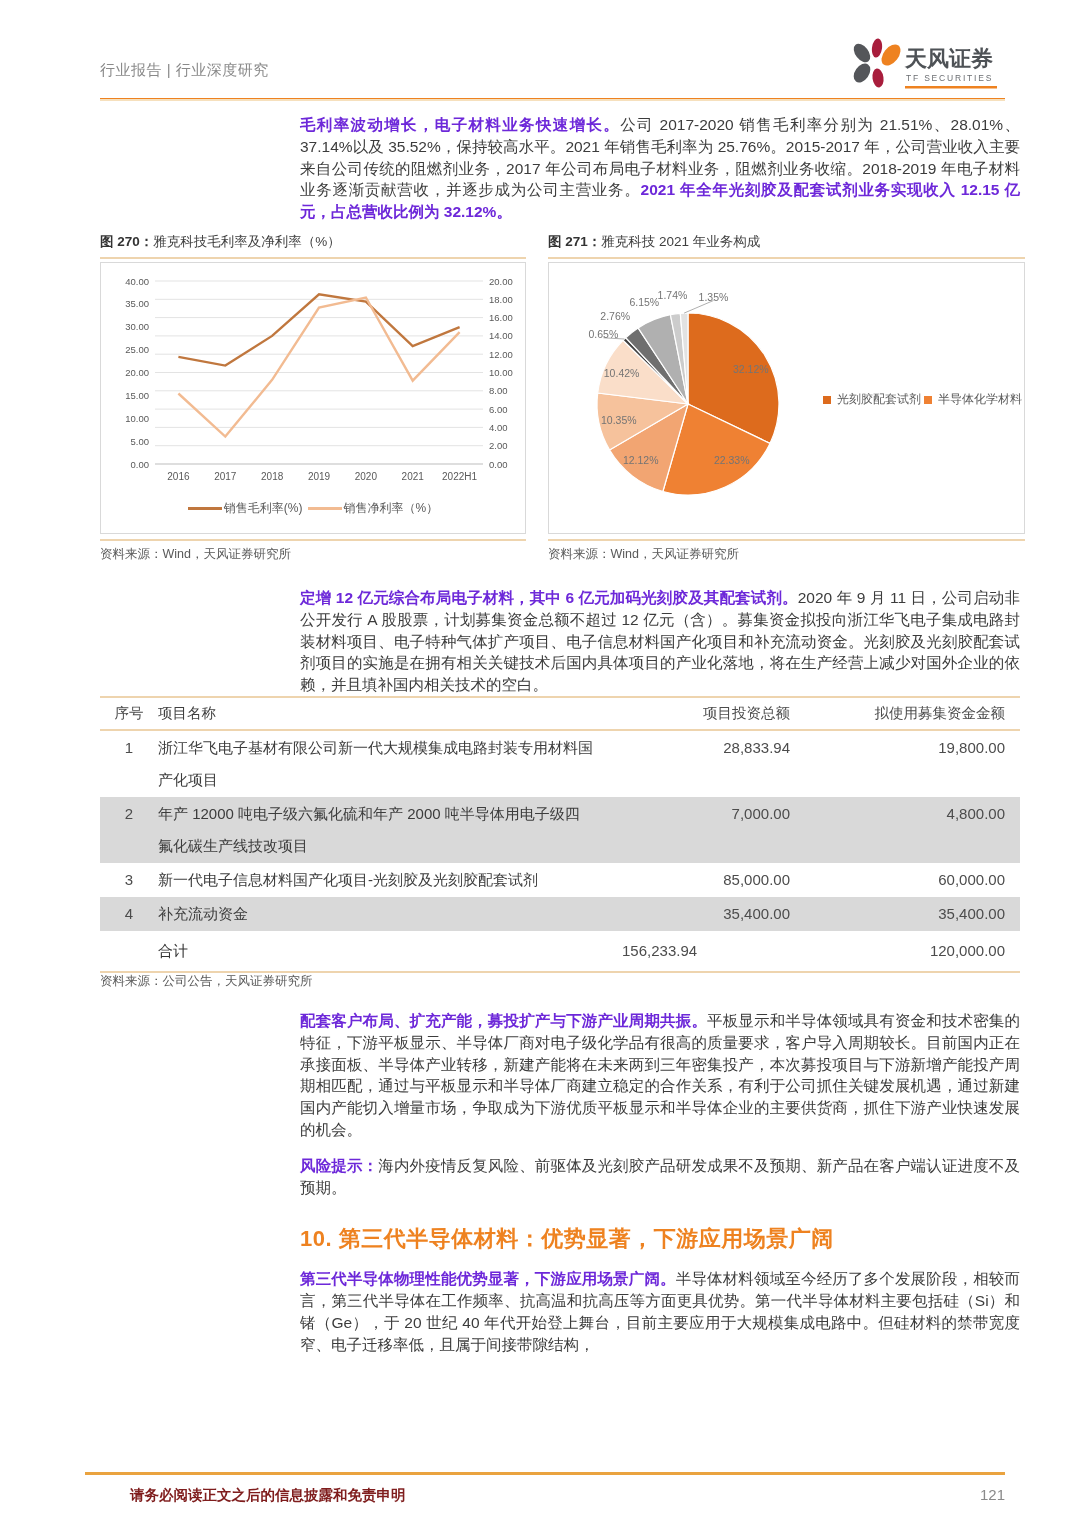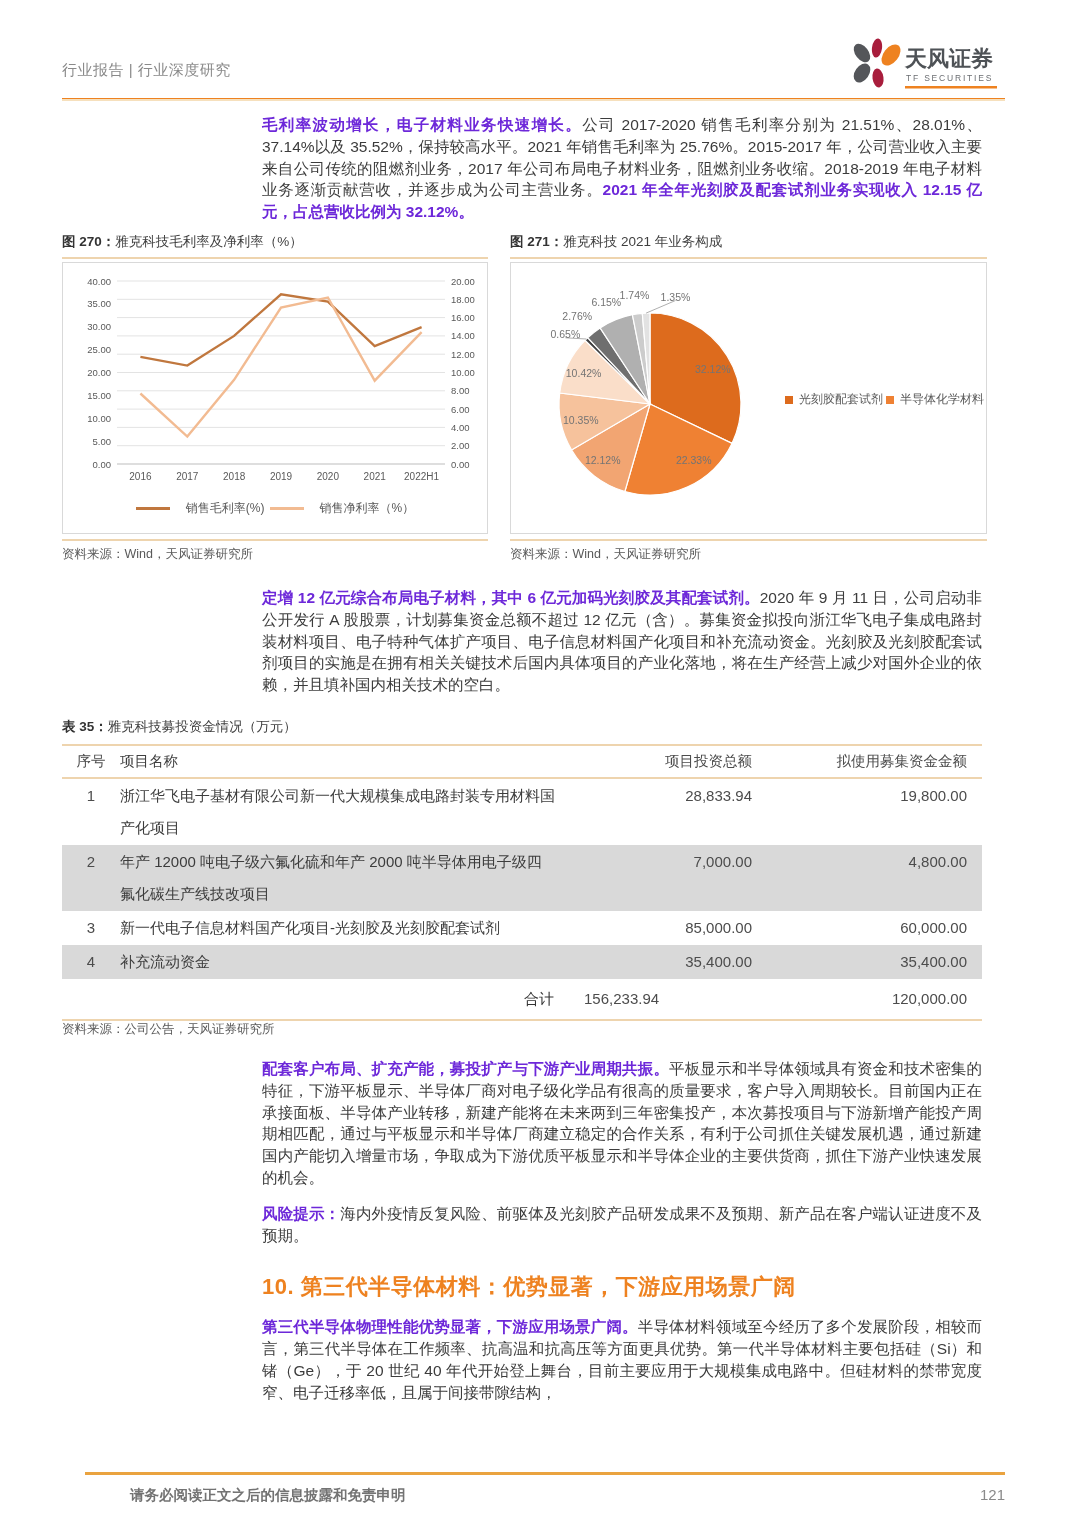--- a/index.html
+++ b/index.html
@@ -1,69 +1,69 @@
 <!DOCTYPE html>
 <html style="--accent: #ee8220;"><head>
 <meta charset="utf-8">
 <style>
   *{margin:0;padding:0;box-sizing:border-box}
   :root{--accent:#ee8220;--tan:#eed4ae;--txt:#3c3c3c;--gray:#595959}
   body{background:#fff;font-family:"Liberation Sans","DejaVu Sans",sans-serif;color:var(--txt)}
-  .page{width:1080px;height:1527px;margin:0 auto;position:relative;padding:0 75px 0 62px;overflow:hidden;background:#fff}
+  .page{width:1080px;height:1527px;margin:0 auto;position:relative;padding:0 75px 0 100px;overflow:hidden;background:#fff}
 
   
   .hdr{display:flex;justify-content:space-between;align-items:flex-end;padding-top:38px}
   .breadcrumb{font-size:15px;color:#8a8a8a;letter-spacing:.5px;padding-bottom:16px}
   .hdr-rule{height:3px;background:var(--accent);border-bottom:2px solid #f6e0bd;margin-top:2px}
 
   
   .para{margin-left:200px;width:720px;font-size:15.5px;line-height:21.8px;text-align:justify;color:var(--txt)}
   .para strong{color:#6d28d9}
   .p1{margin-top:13px}.p2{margin-top:24px}.p3{margin-top:20px}.risk{margin-top:14px}.p5{margin-top:14px}
 
   
   .figs{display:flex;gap:22px;margin-top:10px}
   .fig270{width:426px}.fig271{width:477px}
   .fig-title{font-size:13.5px;color:#3f3f3f;padding-bottom:6px;border-bottom:2px solid var(--tan)}
   .fig-title b{color:#333}
   .chart-box{border:1px solid #d9d9d9;height:272px;margin-top:3px;padding:6px 4px 2px;overflow:hidden}
   .fig-src{border-top:2px solid var(--tan);margin-top:5px;padding-top:5px;font-size:12.5px;color:var(--gray)}
   .lc-legend{display:flex;justify-content:center;align-items:center;gap:5px;font-size:12px;color:var(--gray);margin-top:2px}
-  .lg-item{display:inline-flex;align-items:center;gap:16px}
+  .lg-item{display:inline-flex;align-items:center;gap:2px}
   .lg-line{display:inline-block;width:34px;height:3px}
   .pie-wrap{display:flex;align-items:center;justify-content:space-between;height:100%;padding:0 8px 0 2px}
   .pl-list{display:flex;gap:3px;padding-right:4px}
   .pl-item{display:flex;align-items:center;gap:6px;font-size:12px;color:var(--gray);white-space:nowrap}
   .pl-sq{display:inline-block;width:8px;height:8px;flex:none}
 
   
   .tbl-caption{margin:22px 0 8px;font-size:13.5px;color:#3f3f3f}
   .tbl-caption b{color:#333}
   .tbl{width:920px;border-top:2px solid var(--tan);font-size:15px}
   .tgrid{display:grid;grid-template-columns:58px 450px 182px 1fr}
   .thead{border-bottom:2px solid var(--tan);padding:6px 0;color:#3f3f3f;font-size:14.5px}
   .trow{padding:1px 0;line-height:32px}
   .trow.alt{background:#d9d9d9}
   .c-seq{text-align:center;color:#4c4c4c}
   .c-name{text-align:left;padding-right:14px}
   .c-num{text-align:right;color:#4c4c4c}
   .c-last{padding-right:15px}
   .ttotal{border-bottom:2px solid var(--tan);padding:5px 0;line-height:30px}
-  .t-label{text-align:right;padding-right:16px;color:#333}
+  .t-label{padding-right:16px;color:#333}
   .t-invest{text-align:left;padding-left:14px;color:#4c4c4c}
   .tbl-src{margin-top:0;font-size:12.5px;color:var(--gray)}
 
   
   .sec-h{margin:26px 0 0 200px;width:720px;font-size:22px;font-weight:bold;color:var(--accent);letter-spacing:.5px}
 
   
   .ftr{position:absolute;left:85px;right:75px;bottom:22px}
   .ftr-rule{height:3px;background:#eaa33f}
   .ftr-row{display:flex;justify-content:space-between;align-items:baseline;padding-top:11px}
-  .ftr-txt{margin-left:45px;font-size:14.5px;font-weight:bold;color:#737373}
+  .ftr-txt{margin-left:45px;font-size:14.5px;font-weight:bold;color:#7f1d1d}
   .ftr-page{font-size:15px;color:#8a8a8a}
 
   svg text{font-family:"Liberation Sans","DejaVu Sans",sans-serif}
 </style>
 </head>
 <body>
 
 <div class="page">
 
   <div class="hdr">
@@ -217,21 +217,20 @@
               </div>
             </div>
         </div>
       </div>
       <div class="fig-src">资料来源：Wind，天风证券研究所</div>
     </div>
   </div>
 
   <p class="para p2"><strong>定增 12 亿元综合布局电子材料，其中 6 亿元加码光刻胶及其配套试剂。</strong><span>2020 年 9 月 11 日，公司启动非公开发行 A 股股票，计划募集资金总额不超过 12 亿元（含）。募集资金拟投向浙江华飞电子集成电路封装材料项目、电子特种气体扩产项目、电子信息材料国产化项目和补充流动资金。光刻胶及光刻胶配套试剂项目的实施是在拥有相关关键技术后国内具体项目的产业化落地，将在生产经营上减少对国外企业的依赖，并且填补国内相关技术的空白。</span></p>
 
-  <div class="tbl-caption"><b>表 35：</b><span>雅克科技募投资金情况（万元）</span></div>
 
   <div class="tbl">
     <div class="tgrid thead">
       <div class="c-seq">序号</div>
       <div class="c-name">项目名称</div>
       <div class="c-num">项目投资总额</div>
       <div class="c-num c-last">拟使用募集资金金额</div>
     </div>
     <div>
         <div class="tgrid trow">

